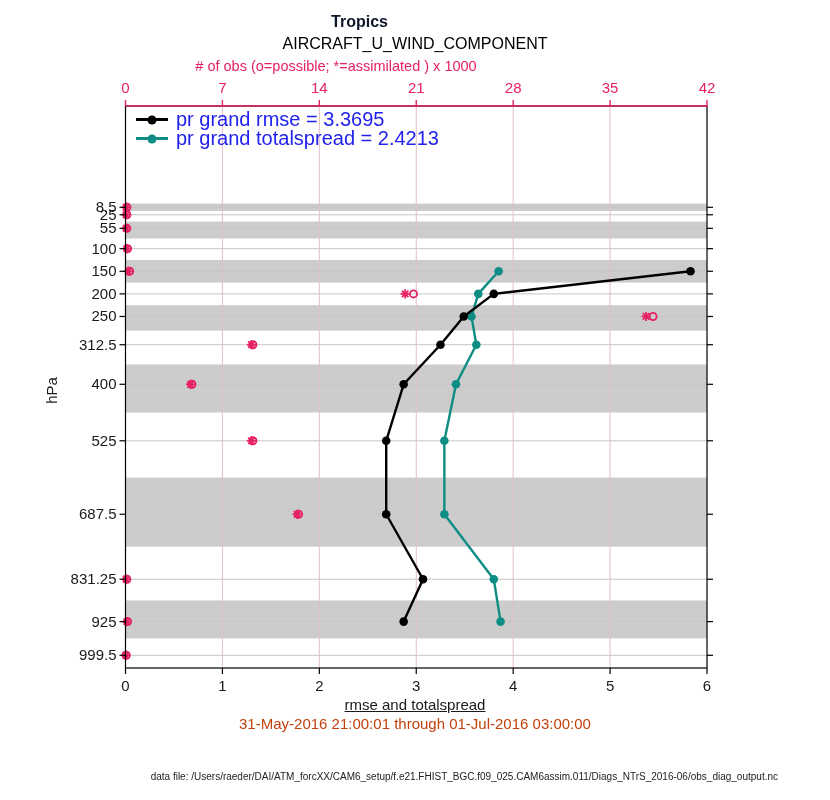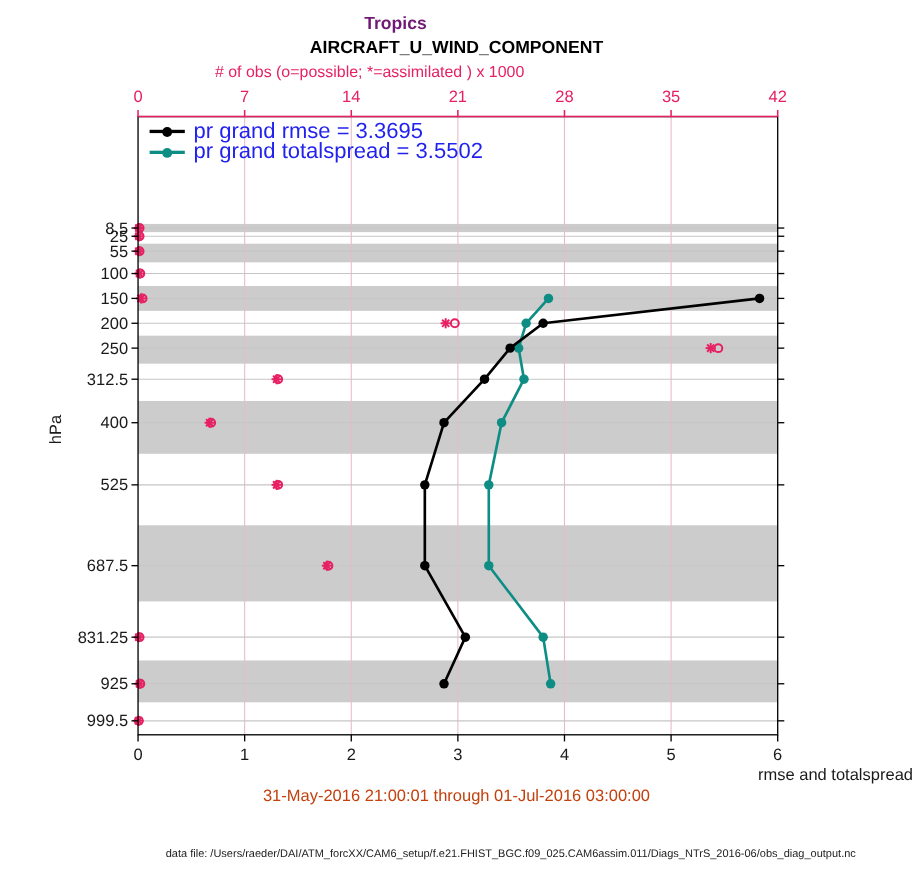--- a/index.html
+++ b/index.html
@@ -2,24 +2,24 @@
 <html><head>
 <meta charset="utf-8">
 <style>
   html,body{margin:0;padding:0;background:#ffffff;}
   .figure{
     position:relative;width:830px;height:800px;background:#ffffff;overflow:hidden;
     font-family:"Liberation Sans","DejaVu Sans",sans-serif;
   }
   .figure svg{position:absolute;left:0;top:0;}
   .txt{position:absolute;white-space:nowrap;}
-  .title1{left:0;top:13px;width:719px;text-align:center;font-size:16px;font-weight:bold;color:#701a75;}
-  .title2{left:0;top:35px;width:830px;text-align:center;font-size:16px;font-weight:bold;color:#000;}
+  .title1{left:0;top:13px;width:719px;text-align:center;font-size:16px;font-weight:bold;color:#0f172a;}
+  .title2{left:0;top:35px;width:830px;text-align:center;font-size:16px;font-weight:normal;color:#000;}
   .obslabel{left:0;top:58px;width:672px;text-align:center;font-size:14.5px;}
-  .xlabel{left:0;top:696px;width:830px;text-align:right;font-size:15px;color:#1a1a1a;}
+  .xlabel{left:0;top:696px;width:830px;text-align:center;font-size:15px;color:#1a1a1a;text-decoration:underline;}
   .daterange{left:0;top:715px;width:830px;text-align:center;font-size:15px;color:#c2410c;}
   .datafile{left:0;top:771px;width:778px;text-align:right;font-size:10px;color:#222;}
   .ylabel{left:38px;top:382px;font-size:15px;color:#1a1a1a;transform:rotate(-90deg);transform-origin:center;}
   .legend{position:absolute;left:136px;top:110px;}
   .legend-row{display:flex;align-items:center;height:19px;}
   .legend-sample{position:relative;width:32px;height:3px;margin-right:8px;}
   .legend-dot{position:absolute;left:50%;top:50%;width:9px;height:9px;border-radius:50%;transform:translate(-50%,-50%);}
   .legend-text{font-size:20px;}
 </style>
 </head>
@@ -225,21 +225,21 @@
     <div class="legend-row">
       <span class="legend-sample" id="sample-rmse" style="background: rgb(0, 0, 0);">
           <span class="legend-dot" id="dot-rmse" style="background: rgb(0, 0, 0);"></span>
         </span>
       <span class="legend-text" id="legtext-rmse" style="color: rgb(34, 34, 238);">pr grand rmse = 3.3695</span>
     </div>
     <div class="legend-row">
       <span class="legend-sample" id="sample-spread" style="background: rgb(14, 141, 133);">
           <span class="legend-dot" id="dot-spread" style="background: rgb(14, 141, 133);"></span>
         </span>
-      <span class="legend-text" id="legtext-spread" style="color: rgb(34, 34, 238);">pr grand totalspread = 3.5502</span>
+      <span class="legend-text" id="legtext-spread" style="color: rgb(34, 34, 238);">pr grand totalspread = 2.4213</span>
     </div>
   </div>
 
   <div class="txt xlabel">rmse and totalspread</div>
   <div class="txt daterange">31-May-2016 21:00:01 through 01-Jul-2016 03:00:00</div>
   <div class="txt datafile">data file: /Users/raeder/DAI/ATM_forcXX/CAM6_setup/f.e21.FHIST_BGC.f09_025.CAM6assim.011/Diags_NTrS_2016-06/obs_diag_output.nc</div>
   <div class="txt ylabel">hPa</div>
 </div>
 
 </body></html>

